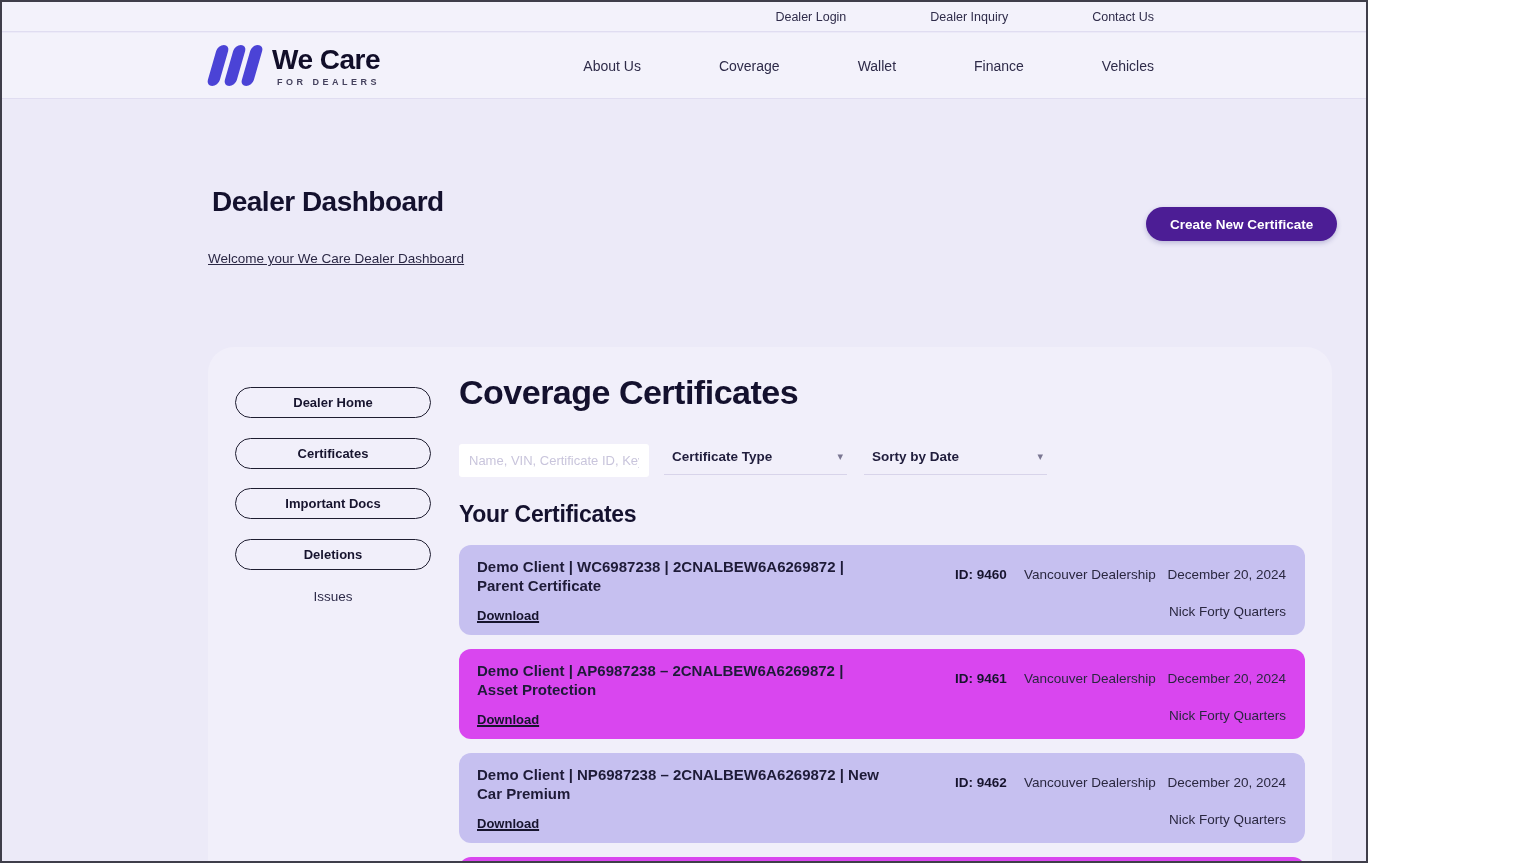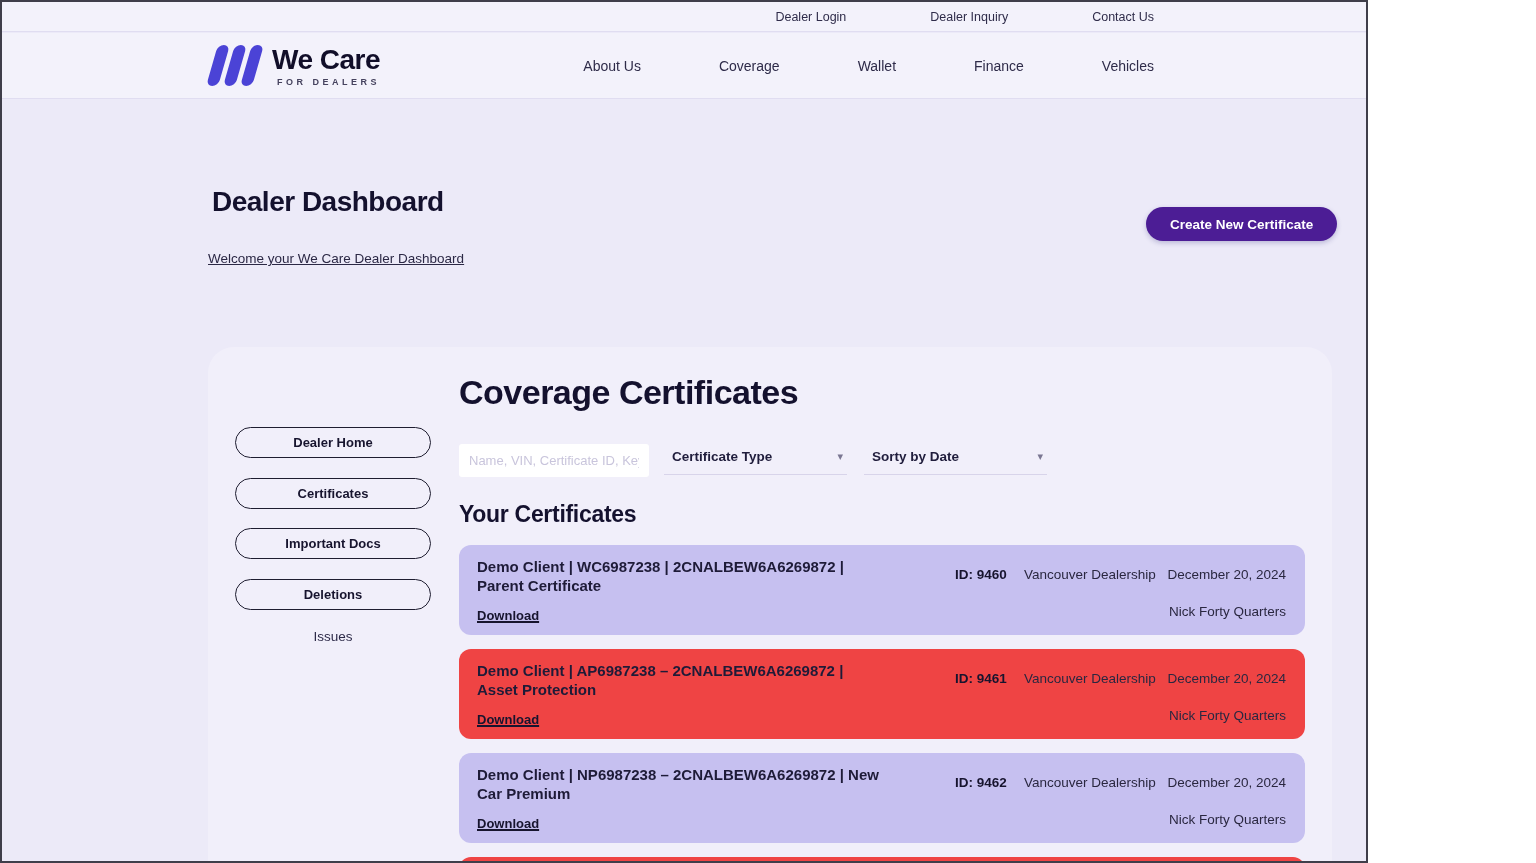--- a/index.html
+++ b/index.html
@@ -35,21 +35,21 @@
     position:absolute;left:1144px;top:205px;height:34px;padding:0 24px;border:none;
     background:#4c1d95;color:#ffffff;font-size:13.5px;font-weight:700;border-radius:17px;
     font-family:"Liberation Sans",sans-serif;cursor:pointer;box-shadow:0 2px 5px rgba(40,35,120,.25);
   }
   
   .panel{
     position:absolute;left:206px;top:345px;width:1124px;height:840px;
     background:#F1EFFA;border-radius:26px;
   }
   
-  .sidebar{position:absolute;left:27px;top:40px;width:196px;margin-top:40px;}
+  .sidebar{position:absolute;left:27px;top:40px;width:196px;}
   .sbtn{
     display:block;width:196px;height:31px;margin-bottom:19.5px;background:transparent;
     border:1.6px solid #1E1D30;border-radius:16px;font-size:13px;font-weight:700;color:#17142E;
     font-family:"Liberation Sans",sans-serif;cursor:pointer;box-sizing:border-box;
   }
   .issues{width:196px;text-align:center;font-size:13.5px;color:#2E2B49;margin-top:9px;cursor:pointer;}
   
   .content{position:absolute;left:251px;top:0;width:846px;}
   .section-title{position:absolute;left:0;top:26px;margin:0;font-size:34px;font-weight:800;color:#14112E;letter-spacing:-0.5px;}
   .filters{position:absolute;left:0;top:97px;width:846px;height:40px;}
@@ -65,21 +65,21 @@
   }
   .select .lbl{font-size:13.5px;font-weight:700;color:#201D3C;}
   .caret{font-size:11px;color:#7B7792;line-height:1;}
   .select-type{left:205px;}
   .select-sort{left:405px;}
   .list-title{position:absolute;left:0;top:154px;margin:0;font-size:23px;font-weight:800;color:#14112E;letter-spacing:-0.3px;}
   
   .cards{position:absolute;left:0;top:198px;width:846px;}
   .card{position:relative;width:846px;height:90px;border-radius:12px;margin-bottom:14px;box-sizing:border-box;}
   .card.hl{background:#C6C0F0;}
-  .card.lt{background:#ef4444;}
+  .card.lt{background:#d946ef;}
   .card-title{
     position:absolute;left:18px;top:12px;width:410px;font-size:15px;font-weight:600;
     color:#1E1B38;line-height:19px;
   }
   .dl{
     position:absolute;left:18px;bottom:12px;font-size:13px;font-weight:700;color:#17142E;
     text-decoration:underline;text-decoration-thickness:1.5px;cursor:pointer;
   }
   .cid{position:absolute;left:496px;top:22px;font-size:13.5px;font-weight:700;color:#17142E;}
   .cdealer{position:absolute;left:565px;top:22px;font-size:13.5px;color:#2A2740;}

